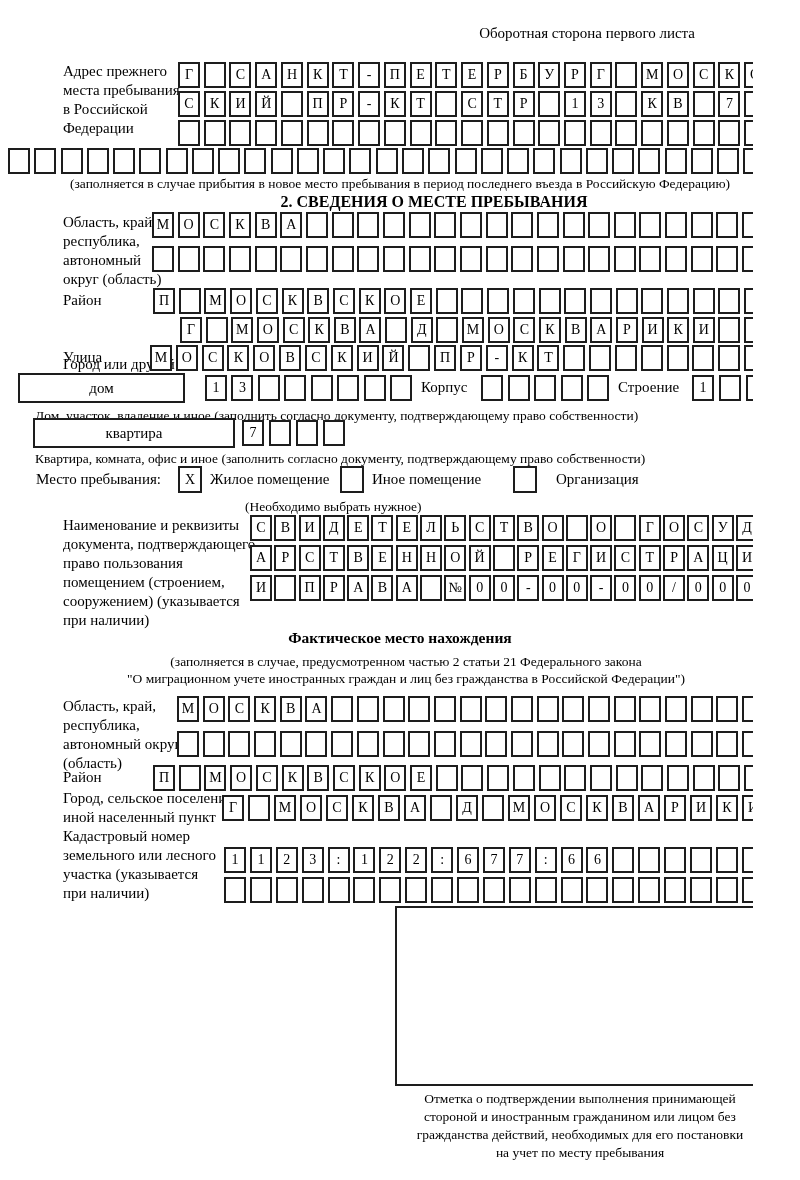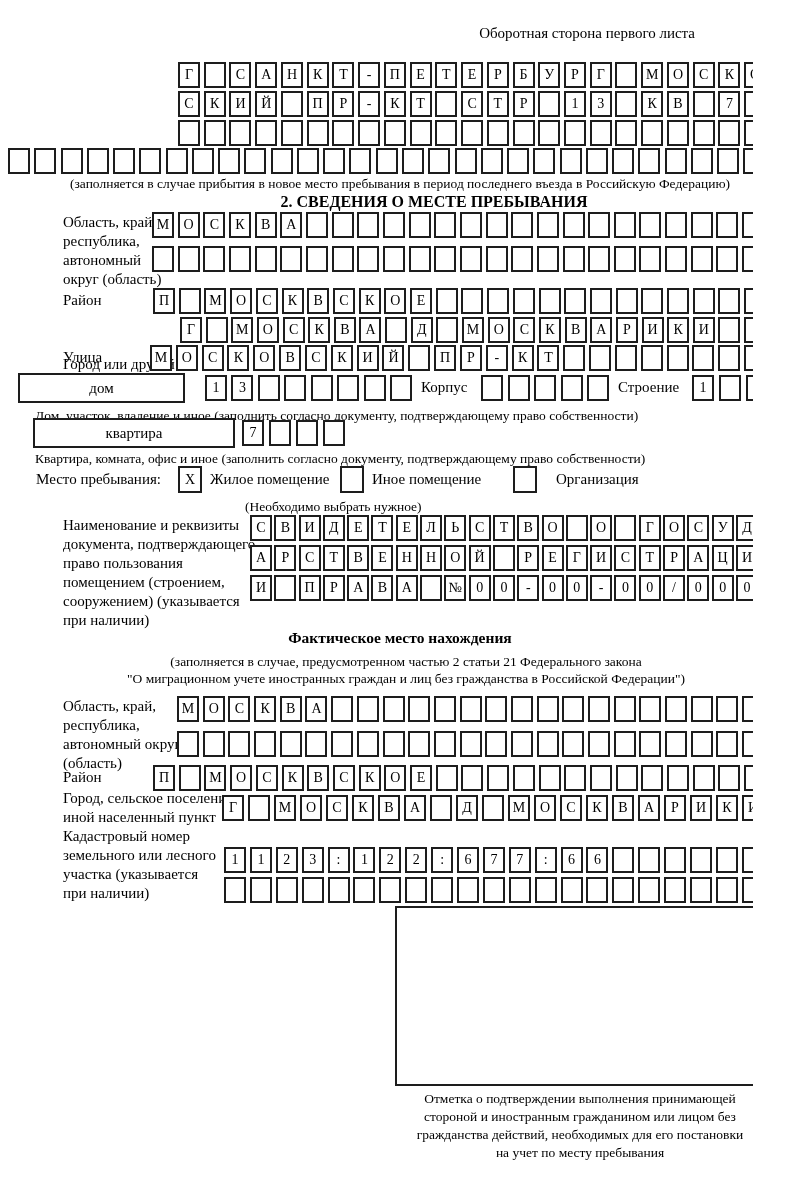--- a/index.html
+++ b/index.html
@@ -40,20 +40,24 @@
   .stamp{border:2px solid #1d1d1d;background:#fff;}
   .pre-center{white-space:pre-line;text-align:center;}
 </style>
 </head>
 <body>
 
 <div class="page">
 
   <div class="abs lbl" style="top:24px;right:58px;">Оборотная сторона первого листа</div>
 
+  <div class="abs lbl" style="left:63px;top:62px;width:125px;">Адрес прежнего
+места пребывания
+в Российской
+Федерации</div>
   <div class="abs boxes" style="left:178px;top:62px;width:614px;">
       <span class="cbox">Г</span>
       <span class="cbox"></span>
       <span class="cbox">С</span>
       <span class="cbox">А</span>
       <span class="cbox">Н</span>
       <span class="cbox">К</span>
       <span class="cbox">Т</span>
       <span class="cbox">-</span>
       <span class="cbox">П</span>

